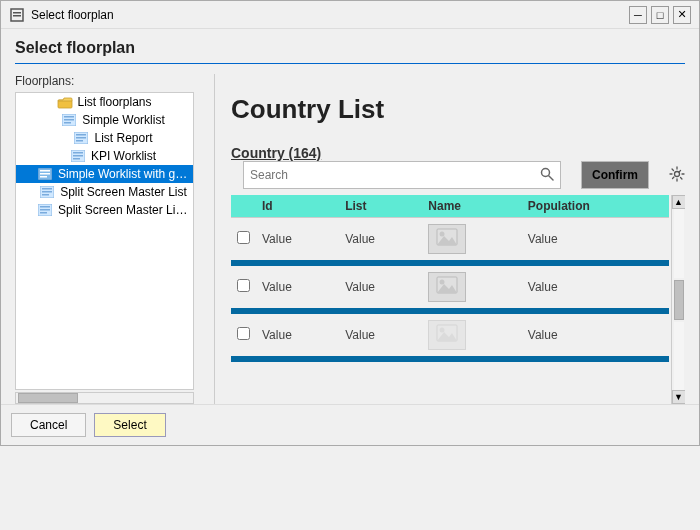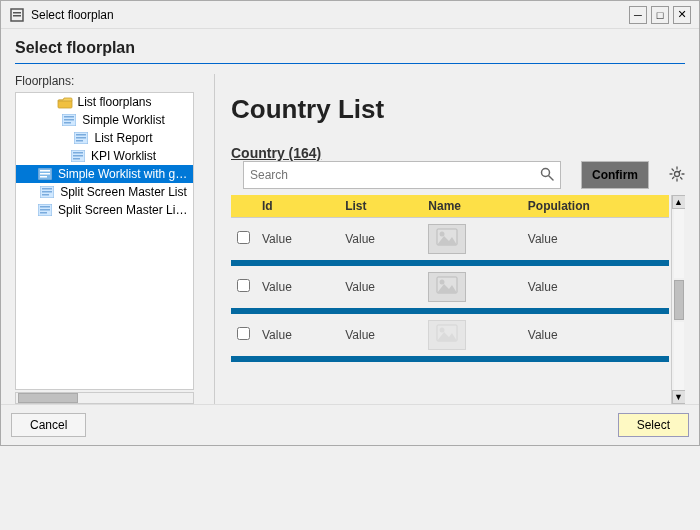--- a/index.html
+++ b/index.html
@@ -212,21 +212,21 @@
       width: 100%;
       border-collapse: collapse;
       font-size: 12px;
     }
     .data-table th {
       text-align: left;
       padding: 4px 6px;
       border-bottom: 1px solid #ccc;
       font-weight: 600;
       color: #333;
-      background: #fde047;
+      background: #5eead4;
     }
     .data-table td {
       padding: 6px 6px;
       border-bottom: 6px solid #0369a1;
       color: #444;
       vertical-align: middle;
     }
     .checkbox-cell {
       width: 24px;
     }
@@ -273,21 +273,21 @@
     .scroll-thumb {
       flex: 0;
       background: #c0c0c0;
       border: 1px solid #aaa;
       height: 40px;
       margin: 2px auto;
       width: 10px;
     }
     .footer {
       display: flex;
-      justify-content: space-between;
+      justify-content: flex-start;
       padding: 8px 10px;
       gap: 8px;
       border-top: 1px solid #ddd;
       background: #f0f0f0;
     }
     .footer-btn {
       padding: 4px 18px;
       border: 1px solid #bbb;
       background: #f5f5f5;
       cursor: pointer;

